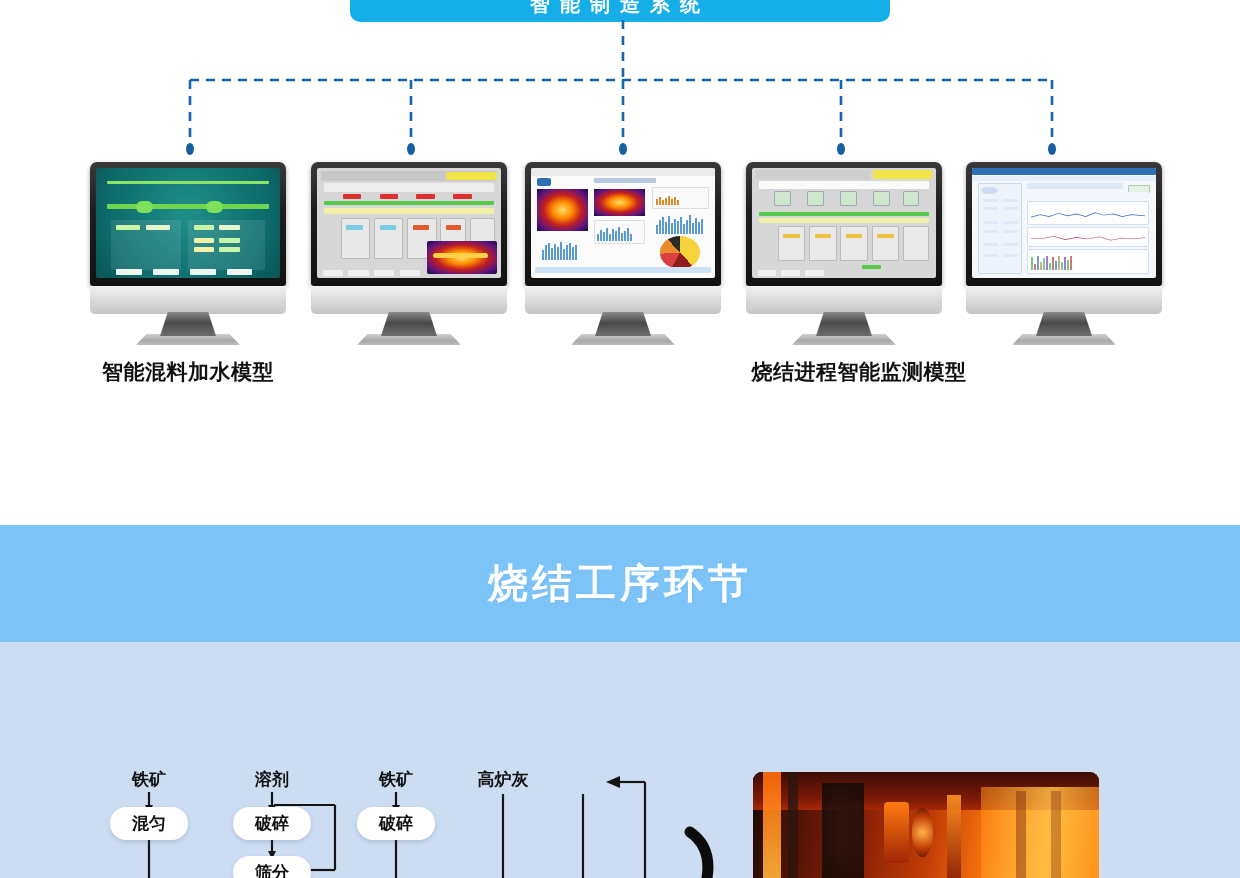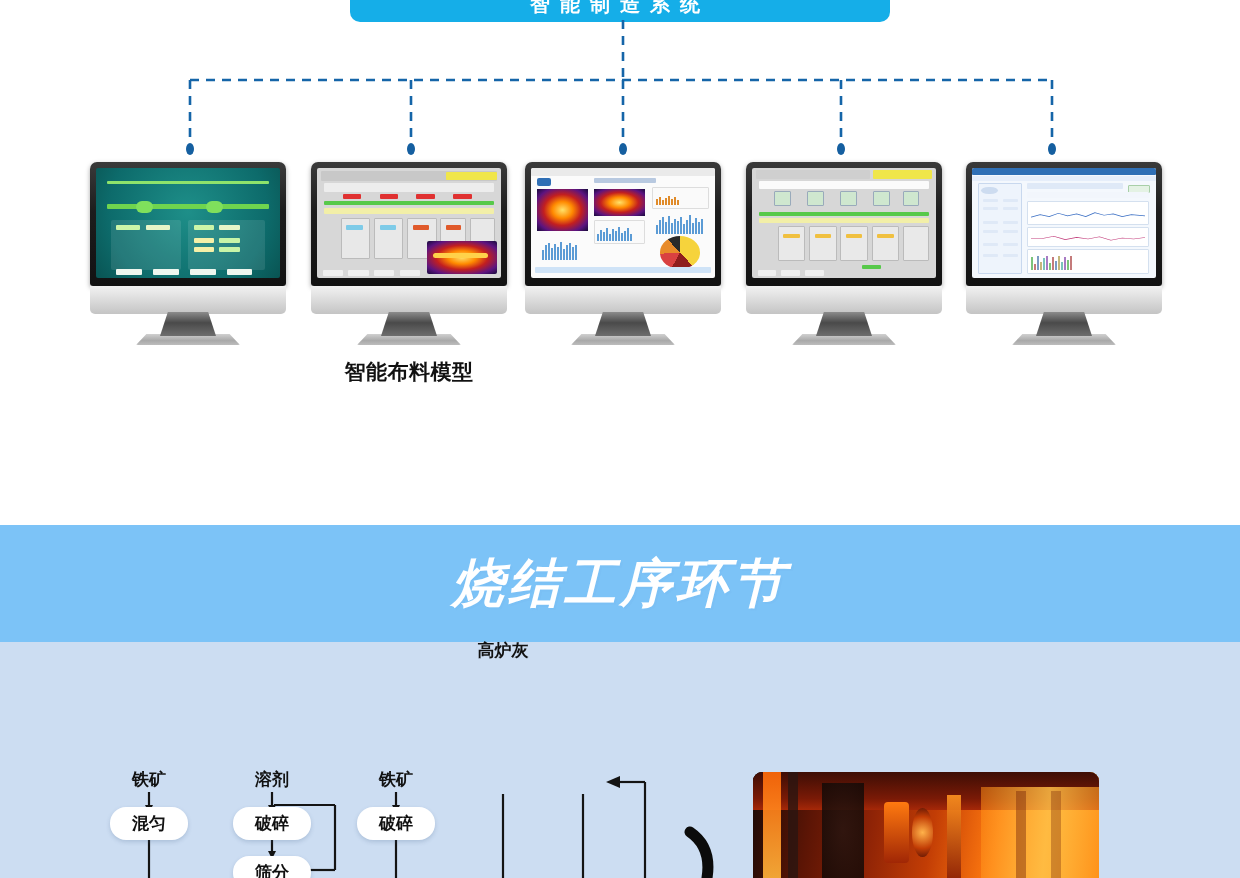--- a/index.html
+++ b/index.html
@@ -94,21 +94,21 @@
     white-space:nowrap; letter-spacing:.5px;
   }
 
   
   .section-banner{
     position:absolute; left:0; top:525px; width:1240px; height:117px;
     background:#7CC3F7;
     display:flex; align-items:center; justify-content:center;
   }
   .section-title{
-    font-size:52px; font-weight:bold; font-style:italic; color:#ffffff;
+    font-size:40px; font-weight:bold; color:#ffffff;
     letter-spacing:4px; white-space:nowrap;
     text-shadow:2px 2px 0 rgba(120,185,240,.35);
   }
 
   
   .lower-panel{
     position:absolute; left:0; top:642px; width:1240px; height:236px;
     background:#CCDDF2;
   }
   .banner-notch{
@@ -388,21 +388,22 @@
         </div>
       </div>
     </div>
     <div class="mon-neck">
       <div class="mon-base"></div>
     </div>
   </div>
 </div>
 
 <div class="labels">
-  <div class="model-label" style="left:311px;width:196px">智能布料模型</div>
+  <div class="model-label" style="left:90px;width:196px">智能混料加水模型</div>
+  <div class="model-label" style="left:723px;width:272px">烧结进程智能监测模型</div>
 </div>
 
 <div class="section-banner">
   <span class="section-title">烧结工序环节</span>
 </div>
 <div class="banner-notch"></div>
 
 <div class="lower-panel"></div>
 
 <svg style="position:absolute;left:0;top:642px;width:740px;height:236px" viewBox="0 0 740 236" xmlns="http://www.w3.org/2000/svg">
@@ -453,21 +454,21 @@
     <div class="pill" style="margin-top:19px">破碎</div>
     <div class="pill" style="margin-top:16px">筛分</div>
   </div>
 
   <div class="flow-col" style="left:357px;width:78px">
     <div class="flow-head" style="margin-top:129px">铁矿</div>
     <div class="pill" style="margin-top:19px">破碎</div>
   </div>
 
   <div class="flow-col" style="left:459px;width:88px">
-    <div class="flow-head" style="">高炉灰</div>
+    <div class="flow-head" style="margin-top:129px">高炉灰</div>
   </div>
 
 </div>
 
 <div class="furnace">
   <div class="f-glow" style="left:0;top:0;width:100%;height:100%;
        background:linear-gradient(100deg,#1a0a06 0%,#5c1505 18%,#8c2206 34%,#c23d05 52%,#ff7a10 70%,#ffae2a 86%,#ff8c15 100%)"></div>
   <div class="f-glow" style="left:0;top:0;width:100%;height:36%;
        background:linear-gradient(180deg,#3d0d05 0%,#7a1a06 70%,#a62808 100%)"></div>
   <div class="f-glow" style="left:3%;top:0;width:5%;height:100%;

